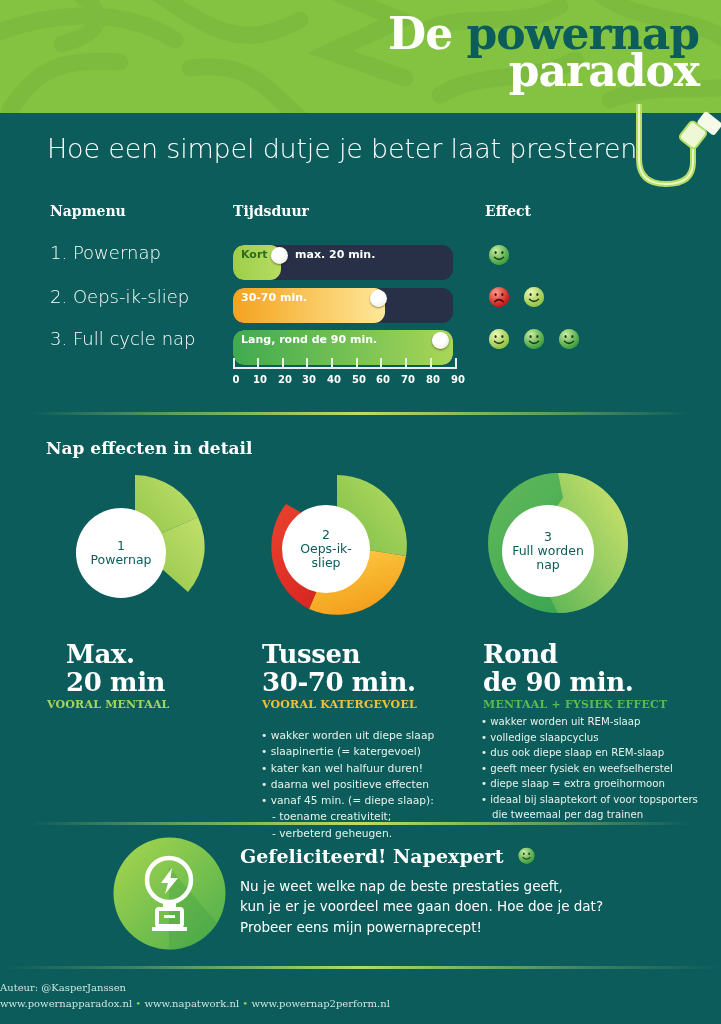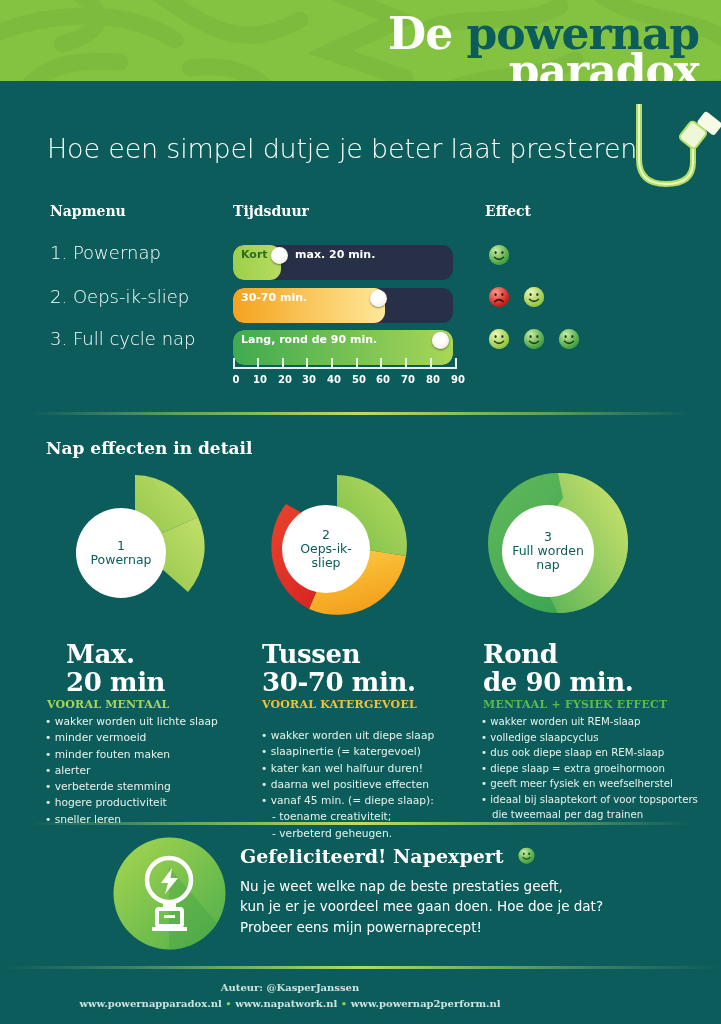--- a/index.html
+++ b/index.html
@@ -12,21 +12,21 @@
   #page {
     position: relative;
     width: 721px; height: 1024px;
     background: #0b5c5b;
     overflow: hidden;
   }
 
   
   .header-band {
     position: absolute; left: 0; top: 0;
-    width: 721px; height: 81px;
+    width: 721px; height: 113px;
     background: #84c341;
     overflow: hidden;
   }
   .header-swirl {
     position: absolute; left: 0; top: 0;
     width: 721px; height: 113px;
     opacity: .55;
   }
   .title-block {
     position: absolute; right: 22px; top: 14px;
@@ -200,24 +200,24 @@
     white-space: pre-line;
   }
 
   
   .footer-rule {
     position: absolute; left: 0; top: 966px; width: 721px; height: 3px;
     background: linear-gradient(to right, rgba(11,92,91,0) 0%, rgba(150,200,110,.35) 18%, #b4d96a 50%, rgba(150,200,110,.35) 82%, rgba(11,92,91,0) 100%);
   }
   .footer-text {
     position: absolute; left: 0; top: 980px; width: 580px;
-    text-align: center;
+    text-align: left;
     color: #cfe3dd;
     font-family: "DejaVu Serif", serif;
-    font-weight: bold;
+    font-weight: normal;
     font-size: 10px;
     line-height: 1.55;
   }
   .footer-sep { color: #8fd04a; }
 </style>
 </head>
 <body>
 
 <div id="page">
 
@@ -439,29 +439,20 @@
     <path d="M75 5 A70 70 0 0 1 75 145 L58 112 L84 86 L58 60 L80 30 Z" fill="url(#d3a)"></path>
   </svg>
   <div class="donut-hole" style="left:502px; top:505px; width:92px; height:92px;">
     <span><span>3</span><br><span style="white-space:pre-line">Full worden
 nap</span></span>
   </div>
 
   <div class="col-big" style="left:66px; top:640px;">Max.
 20 min</div>
   <div class="col-sub" style="left:47px; top:698px; color:#a8d45c;">VOORAL MENTAAL</div>
-  <ul class="col-list" style="left:45px; top:714px;">
-    <li class="b">wakker worden uit lichte slaap</li>
-    <li class="b">minder vermoeid</li>
-    <li class="b">minder fouten maken</li>
-    <li class="b">alerter</li>
-    <li class="b">verbeterde stemming</li>
-    <li class="b">hogere productiviteit</li>
-    <li class="b">sneller leren</li>
-  </ul>
 
   <div class="col-big" style="left:262px; top:640px;">Tussen
 30-70 min.</div>
   <div class="col-sub" style="left:262px; top:698px; color:#f2c13c;">VOORAL KATERGEVOEL</div>
   <ul class="col-list" style="left:261px; top:728px;">
     <li class="b">wakker worden uit diepe slaap</li>
     <li class="b">slaapinertie (= katergevoel)</li>
     <li class="b">kater kan wel halfuur duren!</li>
     <li class="b">daarna wel positieve effecten</li>
     <li class="b">vanaf 45 min. (= diepe slaap):</li>
@@ -469,22 +460,22 @@
     <li class="sub">- verbeterd geheugen.</li>
   </ul>
 
   <div class="col-big" style="left:483px; top:640px;">Rond
 de 90 min.</div>
   <div class="col-sub" style="left:483px; top:698px; color:#5cba4b;">MENTAAL + FYSIEK EFFECT</div>
   <ul class="col-list" style="left:481px; top:714px; font-size:10.2px;">
     <li class="b">wakker worden uit REM-slaap</li>
     <li class="b">volledige slaapcyclus</li>
     <li class="b">dus ook diepe slaap en REM-slaap</li>
+    <li class="b">geeft meer fysiek en weefselherstel</li>
     <li class="b">diepe slaap = extra groeihormoon</li>
-    <li class="b">geeft meer fysiek en weefselherstel</li>
     <li class="b">ideaal bij slaaptekort of voor topsporters</li>
     <li class="sub">die tweemaal per dag trainen</li>
   </ul>
 
   <div class="divider" style="top:822px;"></div>
 
   <svg class="congrats-icon" viewBox="0 0 113 113">
     <defs>
       <linearGradient id="cbg" x1="0" y1="0" x2="1" y2="1">
         <stop offset="0" stop-color="#a9d64f"></stop>

